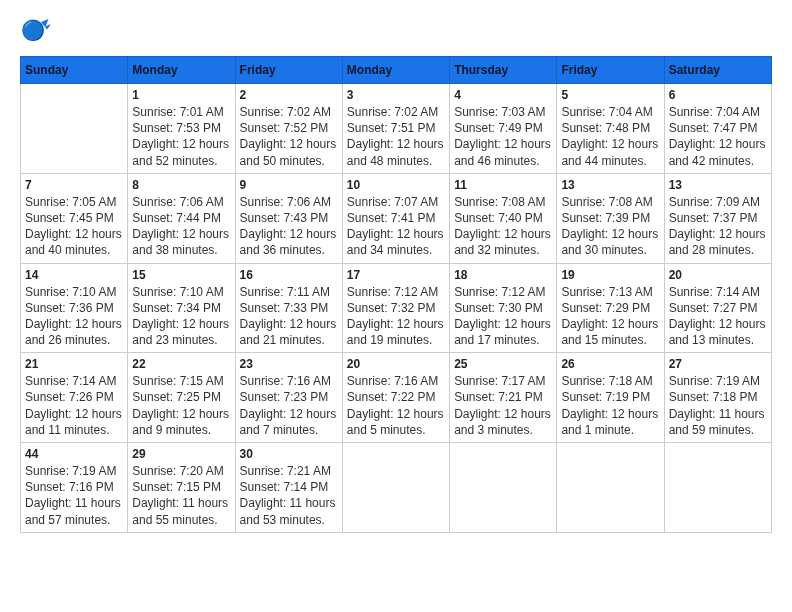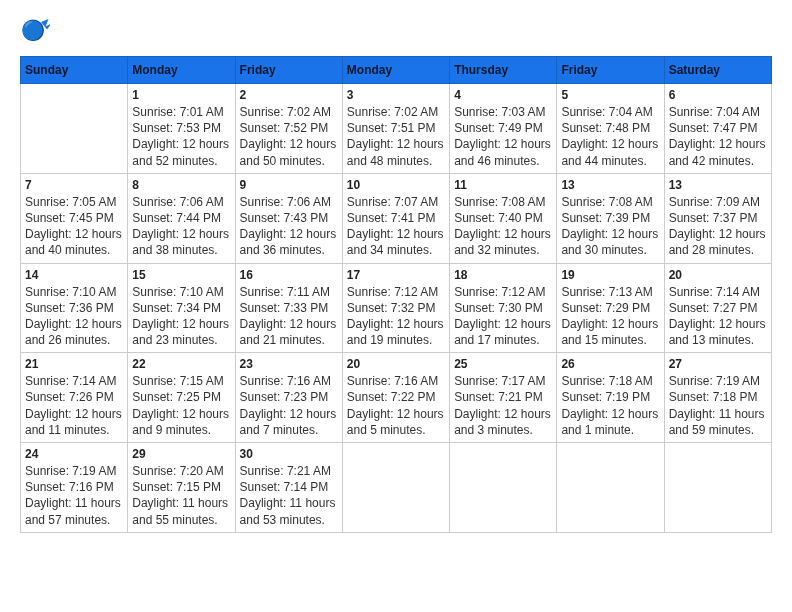--- a/index.html
+++ b/index.html
@@ -321,21 +321,21 @@
           <td>
             <div class="day-num">27</div>
             <div class="day-info" style="white-space: pre-line;">Sunrise: 7:19 AM
 Sunset: 7:18 PM
 Daylight: 11 hours
 and 59 minutes.</div>
           </td>
         </tr>
         <tr class="last-row">
           <td>
-            <div class="day-num">24</div>
+            <div class="day-num">44</div>
             <div class="day-info" style="white-space: pre-line;">Sunrise: 7:19 AM
 Sunset: 7:16 PM
 Daylight: 11 hours
 and 57 minutes.</div>
           </td>
           <td>
             <div class="day-num">29</div>
             <div class="day-info" style="white-space: pre-line;">Sunrise: 7:20 AM
 Sunset: 7:15 PM
 Daylight: 11 hours

